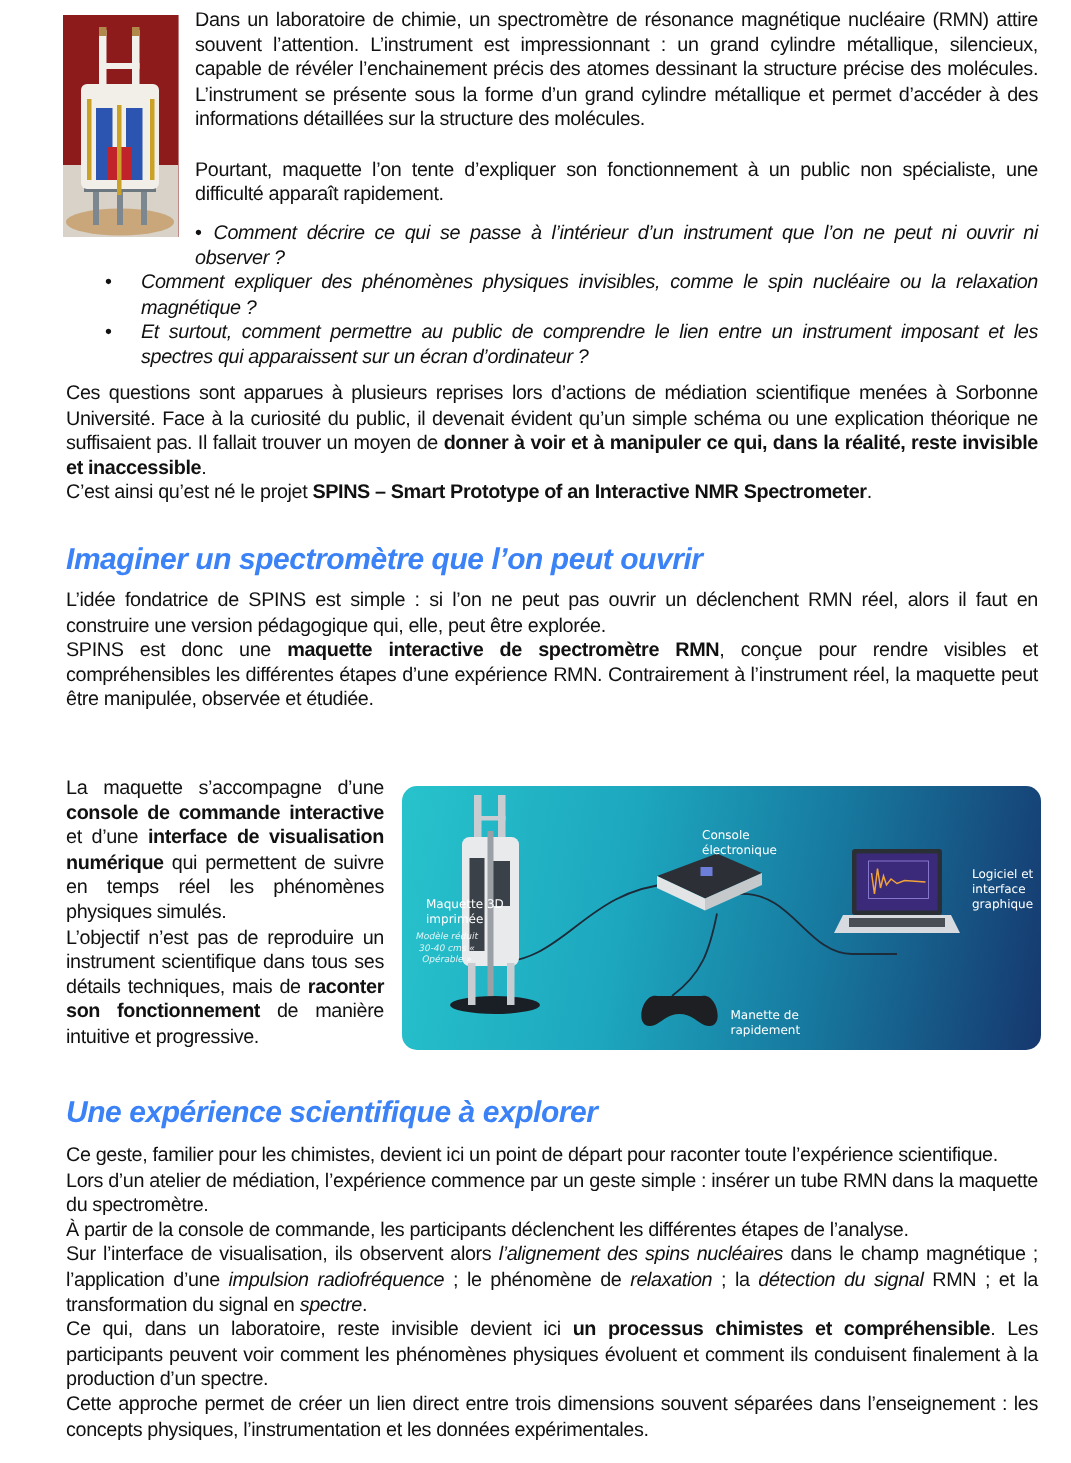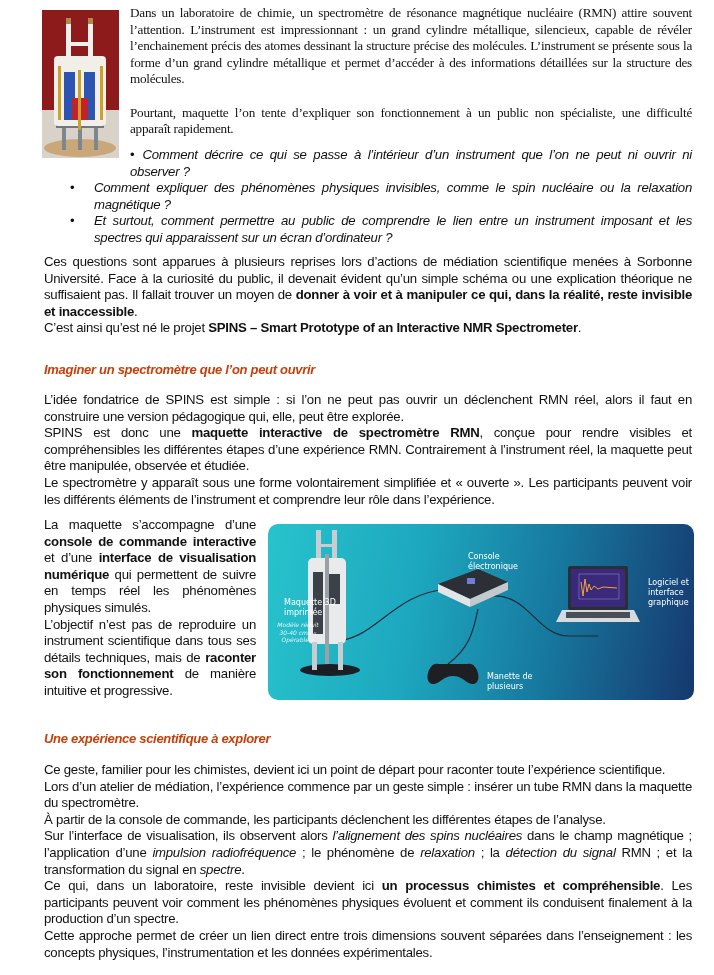--- a/index.html
+++ b/index.html
@@ -8,31 +8,31 @@
   .txt { font-size: 13.2px; line-height: 16.6px; text-align: justify; letter-spacing: -0.25px; }
   .txt p { margin: 0; }
   b, .b { font-weight: bold; }
   i, .i { font-style: italic; }
 
   
   .photo { position: absolute; left: 42px; top: 10px; width: 77px; height: 148px;
            background: #8b1a1a; overflow: hidden; }
   .photo svg { display: block; }
 
-  .intro { position: absolute; left: 130px; top: 5px; width: 562px; font-family: Liberation Serif, serif; }
+  .intro { position: absolute; left: 130px; top: 5px; width: 562px; }
   .bullets-inline { position: absolute; left: 130px; top: 147px; width: 562px; }
   .bullets { position: absolute; left: 70px; top: 180px; width: 622px; }
   .bullet-row { display: flex; }
   .bullet-dot { width: 24px; flex: none; font-style: normal; }
   .bullet-text { flex: 1; font-style: italic; }
 
   .para1 { position: absolute; left: 44px; top: 254px; width: 648px; }
 
-  h2 { margin: 0; font-size: 13px; font-weight: bold; font-style: italic;
-       letter-spacing: -0.3px; color: #c2410c; }
+  h2 { margin: 0; font-size: 20px; font-weight: bold; font-style: italic;
+       letter-spacing: -0.3px; color: #3b82f6; }
   .h-sec1 { position: absolute; left: 44px; top: 362px; }
   .sec1 { position: absolute; left: 44px; top: 392px; width: 648px; }
 
   .sec1b { position: absolute; left: 44px; top: 517px; width: 212px; }
 
   .figure { position: absolute; left: 268px; top: 524px; width: 426px; height: 176px;
             border-radius: 10px; overflow: hidden;
             background: linear-gradient(100deg, #27c3cc 0%, #1da7bf 35%, #17799f 65%, #16386f 100%); }
   .fig-label { position: absolute; color: #ffffff; font-family: "DejaVu Sans", sans-serif;
                font-size: 8px; line-height: 10px; }
@@ -93,21 +93,20 @@
 
 <div class="para1 txt">
   <p><span>Ces questions sont apparues à plusieurs reprises lors d’actions de médiation scientifique menées à Sorbonne Université. Face à la curiosité du public, il devenait évident qu’un simple schéma ou une explication théorique ne suffisaient pas. Il fallait trouver un moyen de </span><b>donner à voir et à manipuler ce qui, dans la réalité, reste invisible et inaccessible</b><span>.</span></p>
   <p><span>C’est ainsi qu’est né le projet </span><b>SPINS – Smart Prototype of an Interactive NMR Spectrometer</b><span>.</span></p>
 </div>
 
 <h2 class="h-sec1">Imaginer un spectromètre que l’on peut ouvrir</h2>
 <div class="sec1 txt">
   <p>L’idée fondatrice de SPINS est simple : si l’on ne peut pas ouvrir un déclenchent RMN réel, alors il faut en construire une version pédagogique qui, elle, peut être explorée.</p>
   <p><span>SPINS est donc une </span><b>maquette interactive de spectromètre RMN</b><span>, conçue pour rendre visibles et compréhensibles les différentes étapes d’une expérience RMN. Contrairement à l’instrument réel, la maquette peut être manipulée, observée et étudiée.</span></p>
-  <p>Le spectromètre y apparaît sous une forme volontairement simplifiée et « ouverte ». Les participants peuvent voir les différents éléments de l’instrument et comprendre leur rôle dans l’expérience.</p>
 </div>
 
 <div class="sec1b txt">
   <p><span>La maquette s’accompagne d’une </span><b>console de commande interactive</b><span> et d’une </span><b>interface de visualisation numérique</b><span> qui permettent de suivre en temps réel les phénomènes physiques simulés.</span></p>
   <p><span>L’objectif n’est pas de reproduire un instrument scientifique dans tous ses détails techniques, mais de </span><b>raconter son fonctionnement</b><span> de manière intuitive et progressive.</span></p>
 </div>
 
 <div class="figure">
   <svg width="426" height="176" viewBox="0 0 426 176" style="position:absolute;left:0;top:0">
 
@@ -137,21 +136,21 @@
     <path d="M313 58 L315 72 L317 55 L319 68 L321 60 L323 66 L326 62 L330 65 L335 63 L349 64" stroke="#f2a33a" stroke-width="1" fill="none"></path>
     <polygon points="294,86 366,86 372,98 288,98" fill="#d7dade"></polygon>
     <rect x="298" y="88" width="64" height="6" fill="#4a4f56"></rect>
 
     <path d="M170 140 C 160 138, 155 160, 165 160 C 172 160, 175 152, 185 152 C 195 152, 198 160, 205 160 C 215 160, 210 138, 200 140 Z" fill="#1d1f22"></path>
   </svg>
   <div class="fig-label" style="left:16px;top:74px;width:52px">Maquette 3D imprimée</div>
   <div class="fig-label fig-small" style="left:4px;top:97px;width:52px">Modèle réduit 30-40 cms « Opérable »</div>
   <div class="fig-label" style="left:200px;top:28px;width:46px">Console électronique</div>
   <div class="fig-label" style="left:380px;top:54px;width:44px">Logiciel et interface graphique</div>
-  <div class="fig-label" style="left:219px;top:148px;width:60px">Manette de plusieurs</div>
+  <div class="fig-label" style="left:219px;top:148px;width:60px">Manette de rapidement</div>
 </div>
 
 <h2 class="h-sec2">Une expérience scientifique à explorer</h2>
 <div class="sec2 txt">
   <p>Ce geste, familier pour les chimistes, devient ici un point de départ pour raconter toute l’expérience scientifique.</p>
   <p>Lors d’un atelier de médiation, l’expérience commence par un geste simple : insérer un tube RMN dans la maquette du spectromètre.</p>
   <p>À partir de la console de commande, les participants déclenchent les différentes étapes de l’analyse.</p>
   <p id="rich-p4"><span>Sur l’interface de visualisation, ils observent alors </span><i>l’alignement des spins nucléaires</i><span> dans le champ magnétique ; l’application d’une </span><i>impulsion radiofréquence</i><span> ; le phénomène de </span><i>relaxation</i><span> ; la </span><i>détection du signal</i><span> RMN ; et la transformation du signal en </span><i>spectre</i><span>.</span></p>
   <p><span>Ce qui, dans un laboratoire, reste invisible devient ici </span><b>un processus chimistes et compréhensible</b><span>. Les participants peuvent voir comment les phénomènes physiques évoluent et comment ils conduisent finalement à la production d’un spectre.</span></p>
   <p>Cette approche permet de créer un lien direct entre trois dimensions souvent séparées dans l’enseignement : les concepts physiques, l’instrumentation et les données expérimentales.</p>

